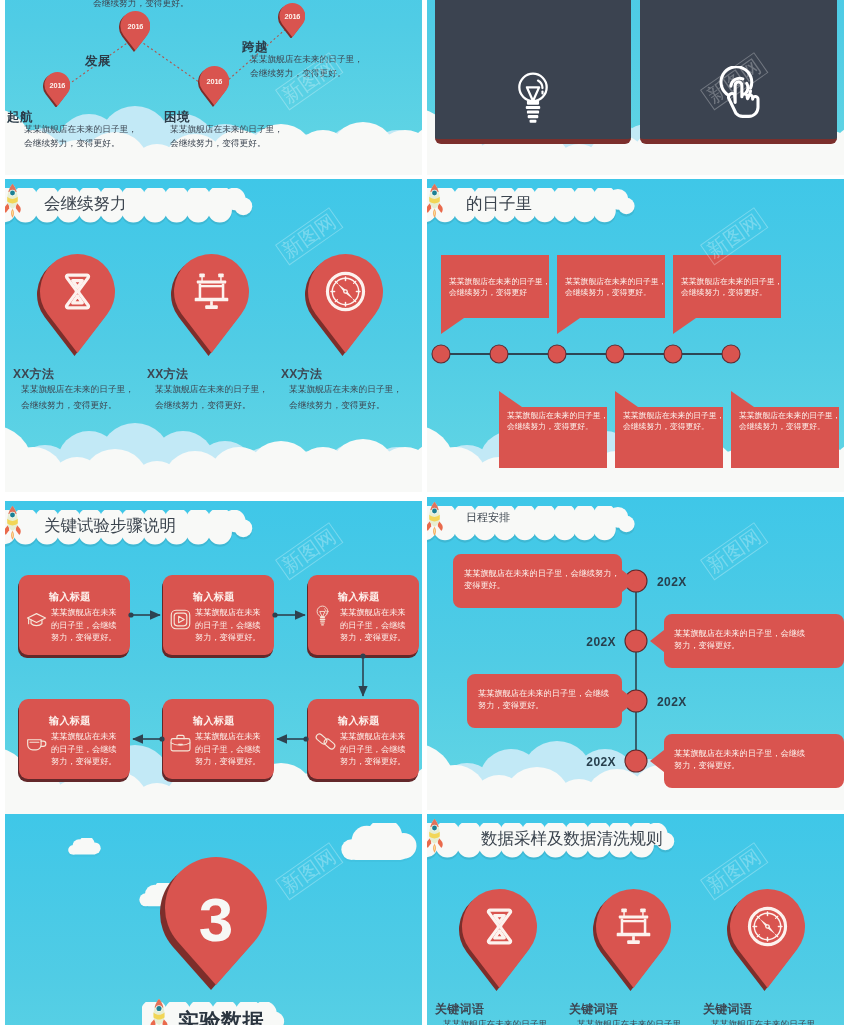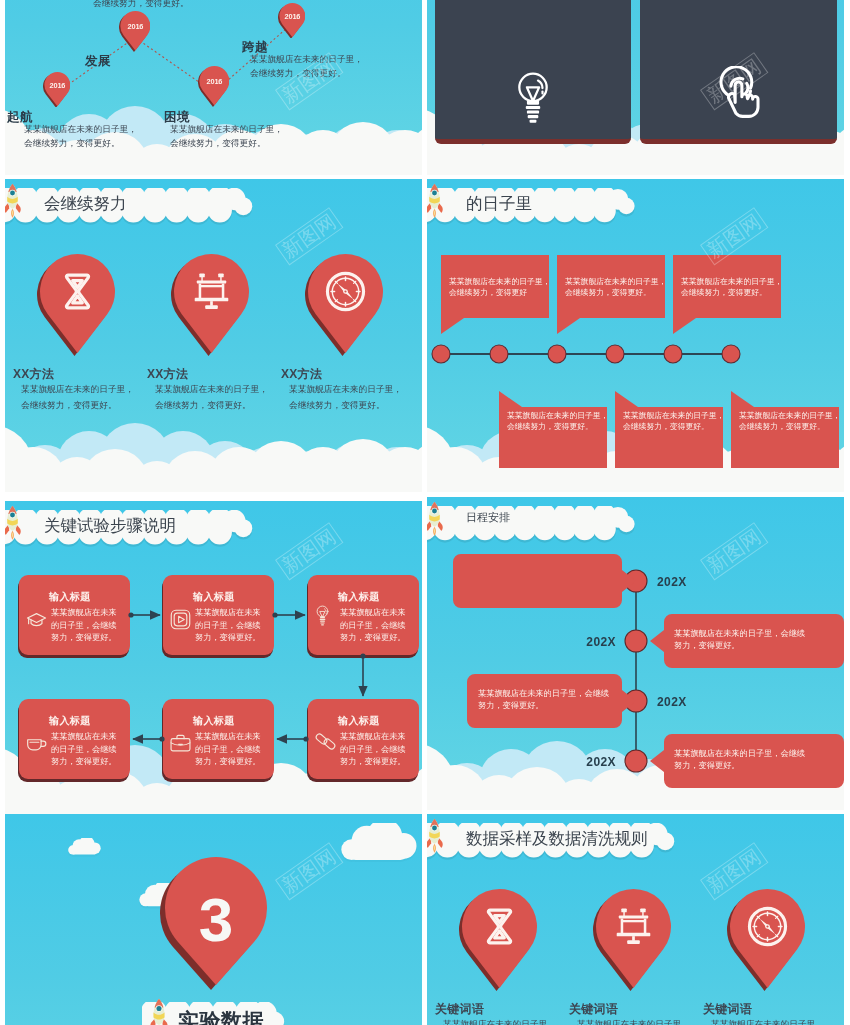--- a/index.html
+++ b/index.html
@@ -820,20 +820,22 @@
         <line x1="209" y1="84" x2="209" y2="264" stroke="#2b4450" stroke-width="1.6"></line>
       </svg>
       <svg width="26" height="26" style="position:absolute;left:196px;top:71px">
         <circle cx="13" cy="13" r="11" fill="#d9544f" stroke="#63282a" stroke-width="1.1"></circle>
       </svg>
       <div style="position:absolute;left:26px;top:57px">
         <svg width="183" height="54" viewBox="0 0 183 54">
           <path d="M8 0 H161 A8 8 0 0 1 169 8 V16.0 L183 27.0 L169 38.0 V46 A8 8 0 0 1 161 54 H8 A8 8 0 0 1 0 46 V8 A8 8 0 0 1 8 0 Z" fill="#d9544f"></path>
         </svg>
       </div>
+      <div class="txt wtxt" style="left:37px;top:71px;width:151px;font-size:8.2px;line-height:1.55">某某旗舰店在未来的日子里，会继续努力，
+变得更好。</div>
       <div class="txt" style="left:230px;top:76px;font-size:12px;font-weight:700;color:#28404e;letter-spacing:.4px">202X</div>
       <svg width="26" height="26" style="position:absolute;left:196px;top:131px">
         <circle cx="13" cy="13" r="11" fill="#d9544f" stroke="#63282a" stroke-width="1.1"></circle>
       </svg>
       <div style="position:absolute;left:223px;top:117px">
         <svg width="194" height="54" viewBox="0 0 194 54">
           <path d="M22 0 H186 A8 8 0 0 1 194 8 V46 A8 8 0 0 1 186 54 H22 A8 8 0 0 1 14 46 V38.0 L0 27.0 L14 16.0 V8 A8 8 0 0 1 22 0 Z" fill="#d9544f"></path>
         </svg>
       </div>
       <div class="txt wtxt" style="left:247px;top:131px;width:160px;font-size:8.2px;line-height:1.55">某某旗舰店在未来的日子里，会继续
@@ -1038,21 +1040,21 @@
 <path d="M29.5 40 L37 48.5 C40.5 53 39.5 60 36 62.5 L29 53 Z" fill="#ea6a4c"></path>
 <path d="M22 1.5 C29.5 10 33 22 33 34 C33 43 30.5 50 22 54 C13.5 50 11 43 11 34 C11 22 14.5 10 22 1.5 Z" fill="#e7eed3"></path>
 <path d="M22 1.5 C26 6 29 12.5 30.8 19 L13.2 19 C15 12.5 18 6 22 1.5 Z" fill="#e0725b"></path>
 <path d="M11 29 C11 29 16 33.5 22 33.5 C28 33.5 33 29 33 29 L33 39 C33 39 28 43 22 43 C16 43 11 39 11 39 Z" fill="#f2d657"></path>
 <circle cx="22" cy="21" r="6.6" fill="#f4f8f0"></circle>
 <circle cx="22" cy="21" r="5.1" fill="#1c7f93"></circle>
 <path d="M22 54 C18.5 59 17.5 66 22 73 C26.5 66 25.5 59 22 54 Z" fill="#f6a962"></path>
 <path d="M22 57 C20.4 60.5 20 64.5 22 68 C24 64.5 23.6 60.5 22 57 Z" fill="#f8dd96"></path>
 </svg>
       </div>
-      <div class="banner-title" style="left:39px;top:13.5px;font-size:16.5px">数据采样及数据清洗规则</div>
+      <div class="banner-title" style="left:54px;top:13.5px;font-size:16.5px">数据采样及数据清洗规则</div>
       <div style="position:absolute;left:32.0px;top:75px">
         <svg width="78.0" height="102.0" viewBox="-3.0 0 78.0 102.0">
           <path d="M 7.78 60.37 A 37.50 37.50 0 1 1 67.22 60.37 L 37.50 99.00 Z" fill="#7d2e2b" transform="translate(-3.0,3.0)"></path>
           <path d="M 7.78 60.37 A 37.50 37.50 0 1 1 67.22 60.37 L 37.50 99.00 Z" fill="#d9544f"></path>
           <g transform="translate(16.5,16.5)">
             <svg width="42" height="42" viewBox="0 0 100 100">
 <g fill="none" stroke="#fdf2ee" stroke-width="7.5" stroke-linejoin="round" stroke-linecap="round">
 <path d="M27 11 H73 A3.5 3.5 0 0 1 75.7 16.6 L54.5 45.5 A7 7 0 0 0 54.5 54.5 L75.7 83.4 A3.5 3.5 0 0 1 73 89 H27 A3.5 3.5 0 0 1 24.3 83.4 L45.5 54.5 A7 7 0 0 0 45.5 45.5 L24.3 16.6 A3.5 3.5 0 0 1 27 11 Z"></path>
 <path d="M38.5 24 H61.5 L50 40.5 Z"></path>
 <path d="M38.5 77 H61.5 L50 60.5 Z"></path>

